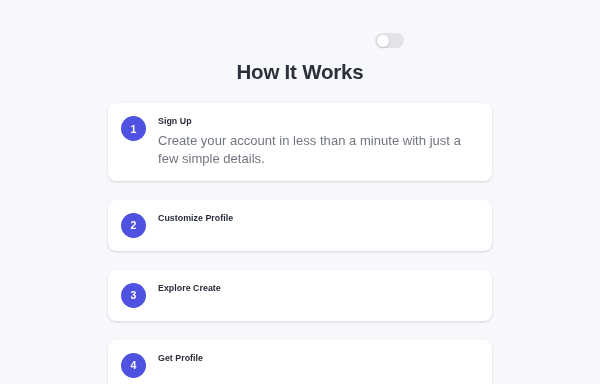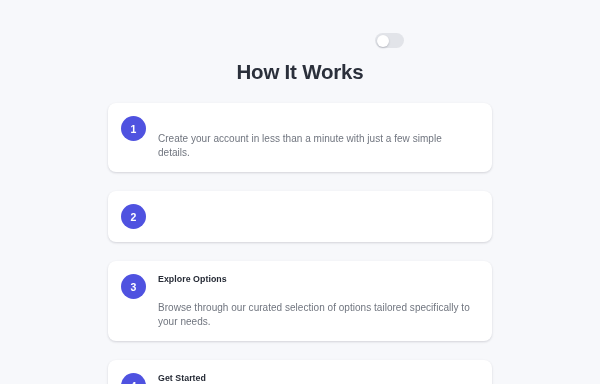--- a/index.html
+++ b/index.html
@@ -113,22 +113,22 @@
 
   .step-title {
     font-size: 8.8px;
     font-weight: bold;
     color: #262b36;
     line-height: 1.3;
     letter-spacing: 0.05px;
   }
 
   .step-desc {
-    margin-top: 16px;
-    font-size: 10px;
+    margin-top: 5px;
+    font-size: 13px;
     color: #70757f;
     line-height: 1.35;
     letter-spacing: 0.03px;
   }
 </style>
 </head>
 <body>
 
 <div class="page">
 
@@ -138,39 +138,40 @@
     </div>
   </div>
 
   <div class="page-title">How It Works</div>
 
   <div class="steps">
 
     <div class="step-card">
       <div class="step-badge">1</div>
       <div class="step-body">
+        <div class="step-title">Sign Up</div>
         <div class="step-desc">Create your account in less than a minute with just a few simple details.</div>
       </div>
     </div>
 
     <div class="step-card">
       <div class="step-badge">2</div>
       <div class="step-body">
+        <div class="step-title">Customize Profile</div>
       </div>
     </div>
 
     <div class="step-card">
       <div class="step-badge">3</div>
       <div class="step-body">
-        <div class="step-title">Explore Options</div>
-        <div class="step-desc">Browse through our curated selection of options tailored specifically to your needs.</div>
+        <div class="step-title">Explore Create</div>
       </div>
     </div>
 
     <div class="step-card">
       <div class="step-badge">4</div>
       <div class="step-body">
-        <div class="step-title">Get Started</div>
+        <div class="step-title">Get Profile</div>
       </div>
     </div>
 
   </div>
 </div>
 
 </body></html>

